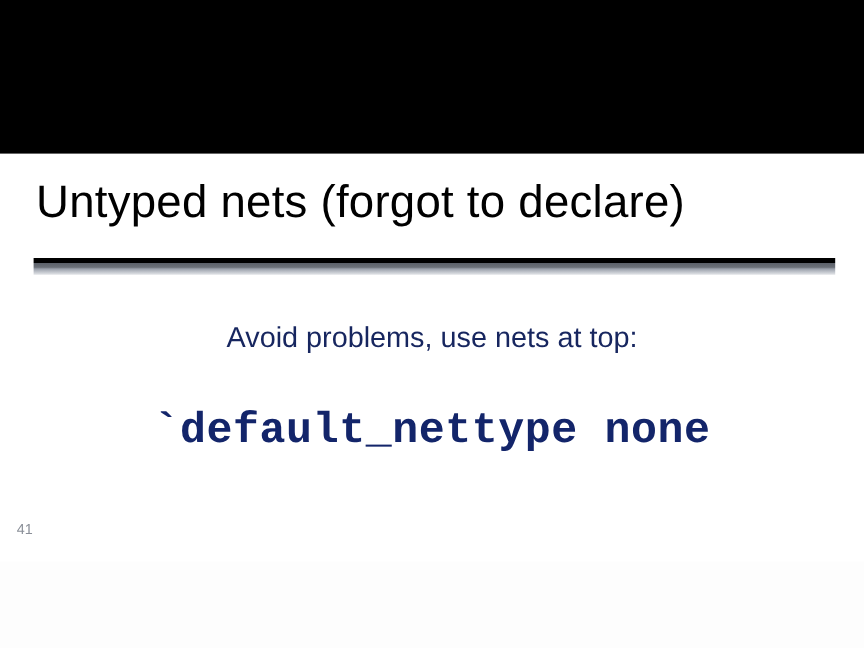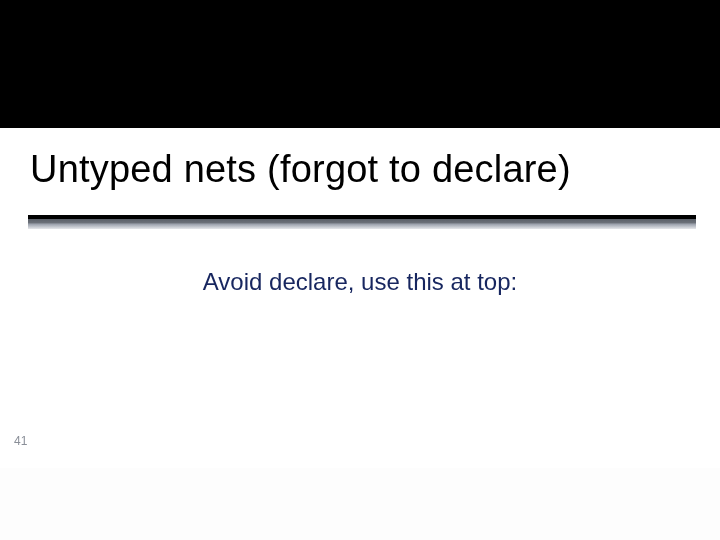--- a/index.html
+++ b/index.html
@@ -77,17 +77,18 @@
 </head>
 <body>
 
 <div class="slide">
   <div class="top-band"></div>
 
   <div class="title">Untyped nets (forgot to declare)</div>
 
   <div class="rule"></div>
 
-  <div class="subtitle">Avoid declare, use this at top:</div>
+  <div class="subtitle">Avoid problems, use nets at top:</div>
 
+  <div class="code">`default_nettype none</div>
 
   <div class="pagenum">41</div>
 </div>
 
 </body></html>

